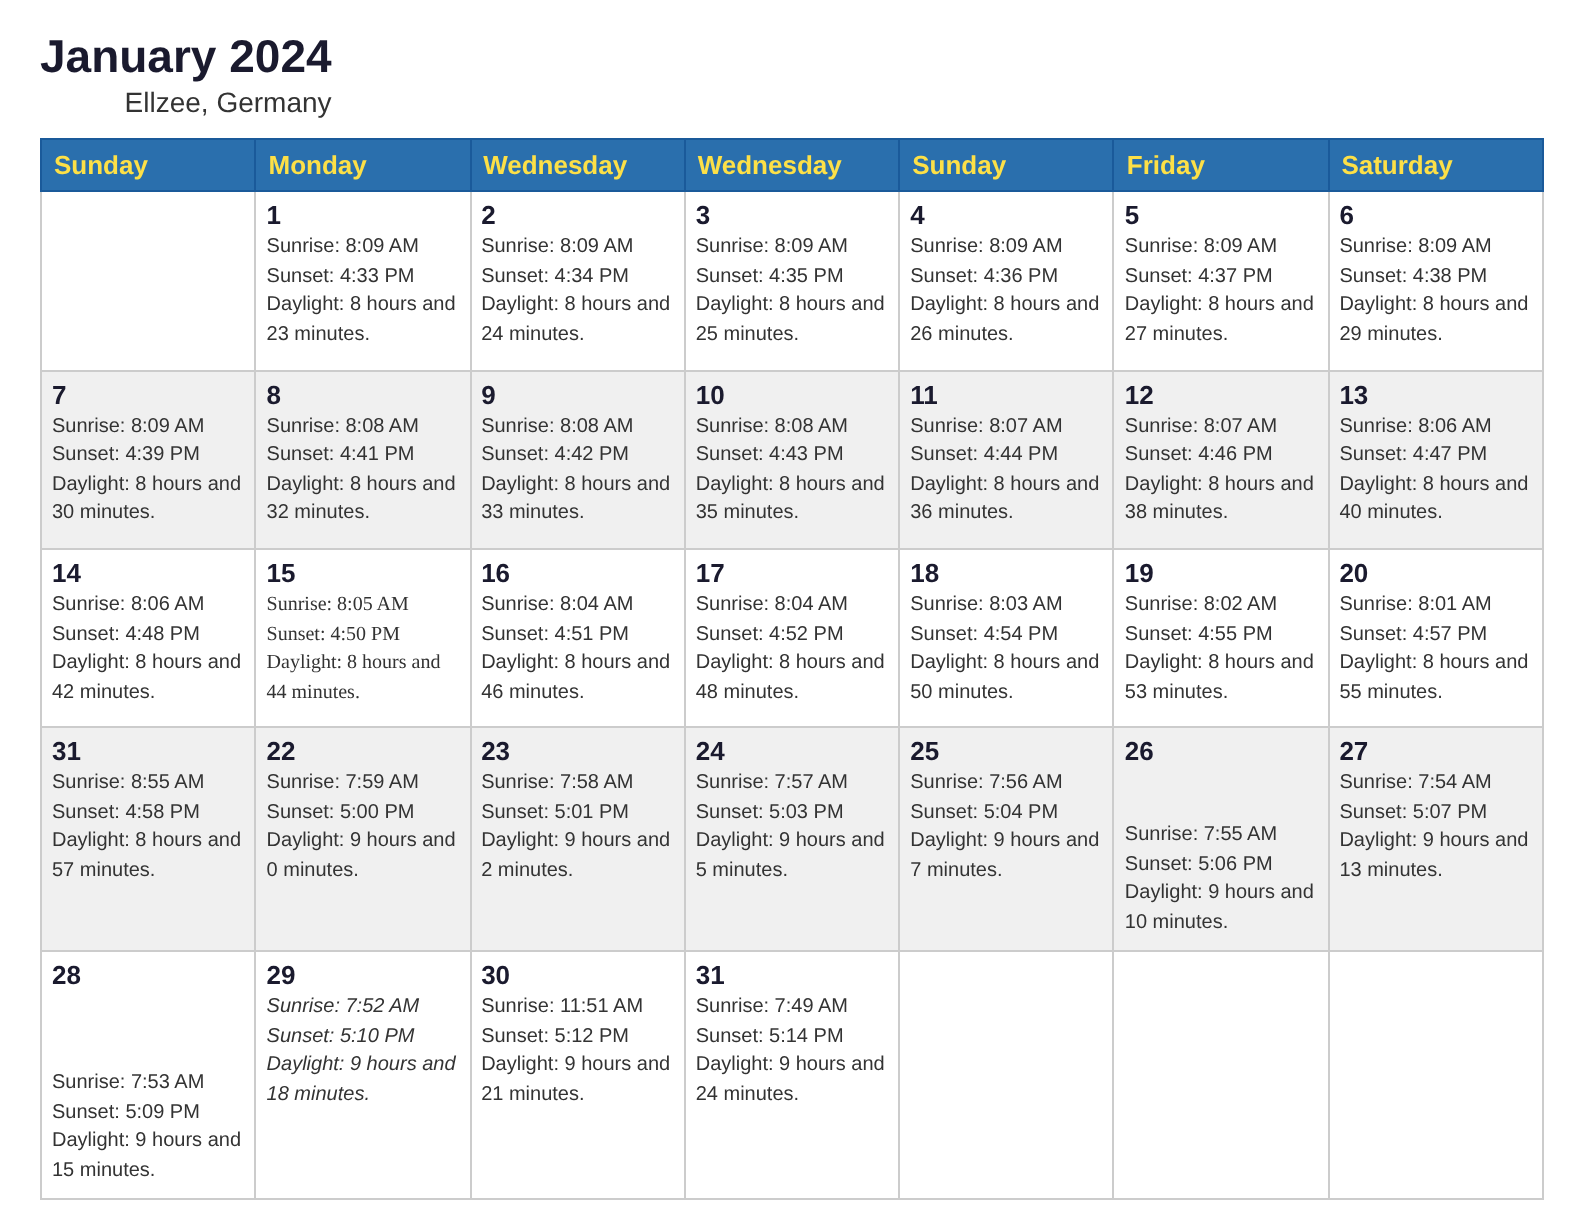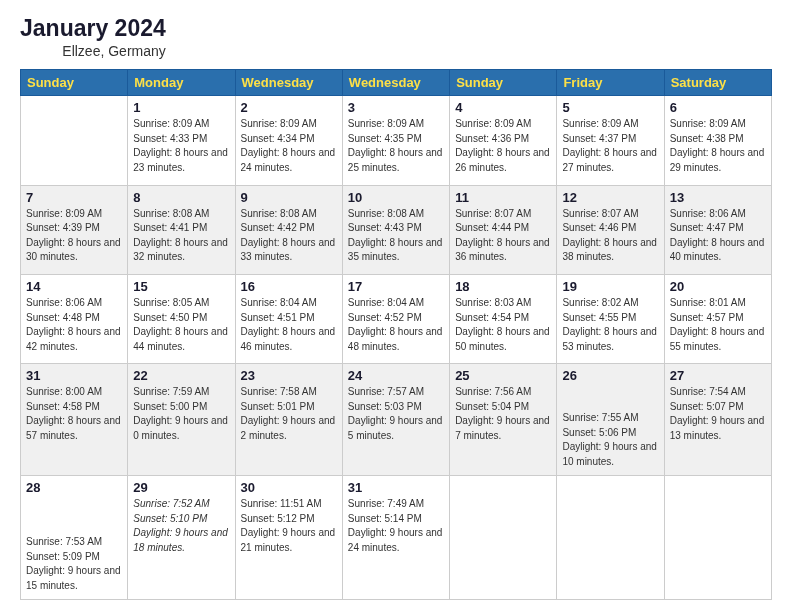--- a/index.html
+++ b/index.html
@@ -206,21 +206,21 @@
         </tr>
         <tr class="row-white">
           <td>
             <span class="cell-date">14</span>
             <div class="cell-info" style="white-space: pre-line;">Sunrise: 8:06 AM
 Sunset: 4:48 PM
 Daylight: 8 hours and 42 minutes.</div>
           </td>
           <td>
             <span class="cell-date">15</span>
-            <div class="cell-info" style="white-space: pre-line;">Sunrise: 8:05 AM
+            <div class="cell-info" style="white-space: pre-line; font-family: Liberation Serif, serif;">Sunrise: 8:05 AM
 Sunset: 4:50 PM
 Daylight: 8 hours and 44 minutes.</div>
           </td>
           <td>
             <span class="cell-date">16</span>
             <div class="cell-info" style="white-space: pre-line;">Sunrise: 8:04 AM
 Sunset: 4:51 PM
 Daylight: 8 hours and 46 minutes.</div>
           </td>
           <td>
@@ -244,21 +244,21 @@
           <td>
             <span class="cell-date">20</span>
             <div class="cell-info" style="white-space: pre-line;">Sunrise: 8:01 AM
 Sunset: 4:57 PM
 Daylight: 8 hours and 55 minutes.</div>
           </td>
         </tr>
         <tr class="row-shaded">
           <td>
             <span class="cell-date">31</span>
-            <div class="cell-info" style="white-space: pre-line;">Sunrise: 8:00 AM
+            <div class="cell-info" style="white-space: pre-line;">Sunrise: 8:55 AM
 Sunset: 4:58 PM
 Daylight: 8 hours and 57 minutes.</div>
           </td>
           <td>
             <span class="cell-date">22</span>
             <div class="cell-info" style="white-space: pre-line;">Sunrise: 7:59 AM
 Sunset: 5:00 PM
 Daylight: 9 hours and 0 minutes.</div>
           </td>
           <td>

